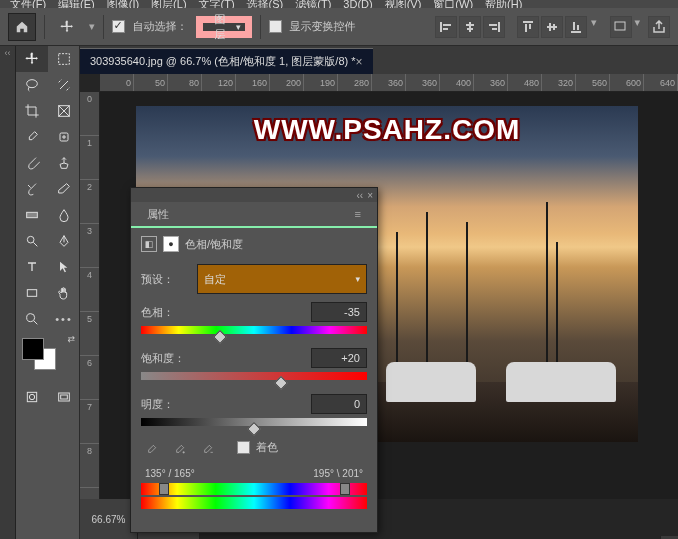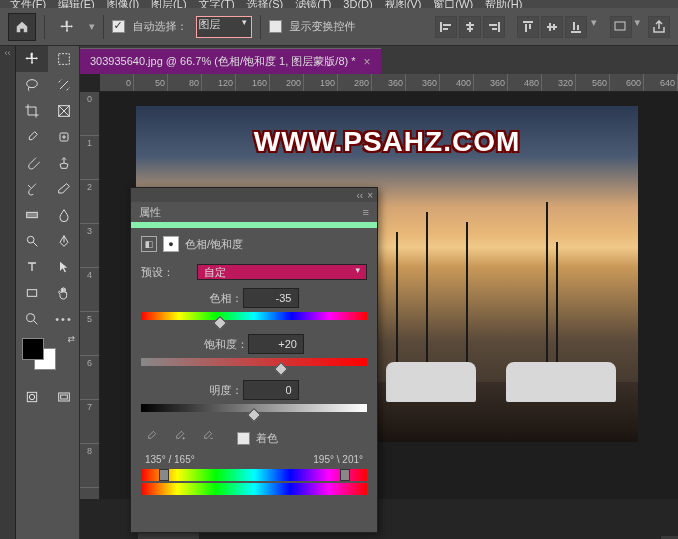--- a/index.html
+++ b/index.html
@@ -6,76 +6,76 @@
 body{width:678px;height:539px;background:#323232;overflow:hidden;font-size:11px;color:#ccc}
 .menubar{height:8px;background:#484848;display:flex;gap:12px;padding:0 10px;align-items:center;font-size:11px;overflow:hidden}
 .menubar span{color:#ddd}
 .optionsbar{height:38px;background:#535353;display:flex;align-items:center;gap:8px;padding:0 8px;border-bottom:1px solid #2a2a2a;position:relative}
 .home-btn{width:28px;height:28px;background:#3a3a3a;border:1px solid #222;display:flex;align-items:center;justify-content:center}
 .home-btn svg{width:14px;height:14px;fill:#ccc}
 .icon-btn{width:28px;height:28px;display:flex;align-items:center;justify-content:center;cursor:pointer}
 .sep{width:1px;height:24px;background:#3a3a3a}
 .checkbox{width:13px;height:13px;background:#e8e8e8;border:1px solid #888;display:inline-block;position:relative}
 .checkbox.checked::after{content:"✓";position:absolute;top:-2px;left:1px;color:#333;font-size:11px}
-.select{height:22px;background:#3f3f3f;border:1px solid #fca5a5;padding:0 16px 0 2px;display:flex;position:relative;color:#ddd}
+.select{height:22px;background:#3f3f3f;border:7px solid #fca5a5;padding:0 16px 0 12px;display:flex;align-items:center;position:relative;color:#ddd}
 .select::after{content:"▾";position:absolute;right:4px;font-size:9px}
 .alignbtns{display:flex;gap:2px;margin-left:auto}
 .align-btn{width:22px;height:22px;border:1px solid #444;background:#4a4a4a;display:flex;align-items:center;justify-content:center}
 .collapse-bar{width:16px;height:493px;background:#3a3a3a;position:absolute;left:0;top:46px;border-right:1px solid #222}
 .collapse-bar div{font-size:9px;color:#999;text-align:center;padding:2px}
 .toolbox{position:absolute;left:16px;top:46px;width:64px;height:493px;background:#535353;border-right:1px solid #2a2a2a}
 .toolbox-inner{display:grid;grid-template-columns:1fr 1fr;gap:0}
 .tool{width:32px;height:26px;display:flex;align-items:center;justify-content:center;cursor:pointer;position:relative}
 .tool.active{background:#3a3a3a}
 .tool svg{width:16px;height:16px;fill:none;stroke:#ddd;stroke-width:1.5}
 .tool.active svg{stroke:#fff}
 .swatches{padding:6px}
 .swatch-fg{width:22px;height:22px;background:#000;border:1px solid #888;position:relative;z-index:2}
 .swatch-bg{width:22px;height:22px;background:#fff;border:1px solid #888;position:relative;margin-top:-12px;margin-left:12px}
 .swatch-reset{position:absolute;right:4px;top:2px;font-size:9px}
 .bottom-tools{display:grid;grid-template-columns:1fr 1fr;gap:0;margin-top:8px}
 .workspace{position:absolute;left:80px;top:46px;right:0;bottom:0;background:#252525}
 .tabbar{height:28px;background:#3a3a3a;display:flex;align-items:flex-end}
-.tab{height:26px;background:#701a75;padding:0 10px;display:flex;align-items:center;gap:8px;font-size:11px;color:#ddd;border-top:1px solid #666}
+.tab{height:26px;background:#0f172a;padding:0 10px;display:flex;align-items:center;gap:0;font-size:11px;color:#ddd;border-top:1px solid #666}
 .tab-close{font-size:12px;cursor:pointer;color:#aaa}
 .ruler-h{position:absolute;left:20px;top:28px;right:0;height:18px;background:#4a4a4a;border-bottom:1px solid #222;display:flex;font-size:9px;color:#aaa}
 .ruler-h span{width:38px;text-align:right;padding-right:2px;border-right:1px solid #666;line-height:18px}
 .ruler-v{position:absolute;left:0;top:46px;width:20px;bottom:40px;background:#4a4a4a;border-right:1px solid #222;font-size:9px;color:#aaa}
 .ruler-v span{display:block;height:44px;text-align:center;border-bottom:1px solid #666;padding-top:2px}
 .canvas-area{position:absolute;left:20px;top:46px;right:0;bottom:40px;background:#1e1e1e;overflow:hidden}
 .canvas-img{position:absolute;left:36px;top:14px;width:502px;height:336px;background:linear-gradient(180deg,#2b3a52 0%,#4a5a72 15%,#d4a574 30%,#e8b878 38%,#f0c888 42%,#c89858 48%,#5a4a3a 70%,#2a2420 100%);display:flex;align-items:flex-start;justify-content:center;overflow:hidden}
-.watermark{color:#fff;font-size:28px;font-weight:bold;margin-top:20px;text-shadow:0 0 3px #800,2px 2px 0 #600,-2px -2px 0 #600,2px -2px 0 #600,-2px 2px 0 #600;letter-spacing:1px;font-family:Arial}
+.watermark{color:#fff;font-size:28px;font-weight:bold;margin-top:8px;text-shadow:0 0 3px #800,2px 2px 0 #600,-2px -2px 0 #600,2px -2px 0 #600,-2px 2px 0 #600;letter-spacing:1px;font-family:Arial}
 .boats{position:absolute;bottom:0;left:0;right:0;height:180px}
 .mast{position:absolute;width:2px;background:#1a1a1a;bottom:60px}
 .boat{position:absolute;bottom:40px;height:40px;background:#d8d8d8;border-radius:8px 8px 2px 2px}
 .dock{position:absolute;bottom:0;left:0;right:0;height:60px;background:linear-gradient(180deg,#3a2f28 0%,#1a1410 100%)}
 .zoom-pct{position:absolute;left:0;bottom:0;width:58px;height:40px;background:#3f3f3f;border-right:1px solid #222;display:flex;align-items:center;justify-content:center;font-size:10px}
 .timeline-tab{position:absolute;left:58px;bottom:0;height:40px;background:#3f3f3f;padding:0 14px;display:flex;align-items:center;font-size:11px;border-right:1px solid #222}
 .panel{position:absolute;left:130px;top:187px;width:248px;height:346px;background:#535353;border:1px solid #222;box-shadow:2px 2px 8px rgba(0,0,0,0.5);z-index:10}
 .panel-ctrl{height:14px;background:#484848;display:flex;justify-content:flex-end;gap:4px;padding-right:4px;align-items:center}
 .panel-ctrl span{cursor:pointer;font-size:10px;color:#aaa}
-.panel-tab{height:26px;background:#535353;display:flex;align-items:center;justify-content:space-between;padding:0 8px;border-bottom:6px solid #86efac}
+.panel-tab{height:26px;background:#535353;display:flex;align-items:center;justify-content:space-between;padding:0 16px;border-bottom:2px solid #86efac}
 .panel-tab span{font-size:11px}
 .panel-menu{font-size:14px;cursor:pointer;color:#aaa}
 .panel-body{padding:8px 10px;font-size:11px}
 .adj-header{display:flex;align-items:center;gap:6px;margin-bottom:12px}
 .adj-icon{width:16px;height:16px;border:1px solid #aaa;display:flex;align-items:center;justify-content:center;font-size:9px}
 .row{display:flex;align-items:center;gap:8px;margin-bottom:8px}
 .row label{width:48px}
-.psel{flex:1;height:16px;background:#be185d;border:1px solid #222;padding:0 6px;display:flex;position:relative;color:#ddd}
+.psel{flex:1;height:30px;background:#a16207;border:1px solid #222;padding:0 6px;display:flex;align-items:center;position:relative;color:#ddd}
 .psel::after{content:"▾";position:absolute;right:6px;font-size:9px}
 .hand-btn{width:26px;height:26px;border:1px solid #444;display:flex;align-items:center;justify-content:center;background:#4a4a4a}
 .slider-row{margin-bottom:6px}
-.slider-label-row{display:flex;justify-content:center;align-items:center;margin-bottom:4px}
+.slider-label-row{display:flex;justify-content:space-between;align-items:center;margin-bottom:4px}
 .num-input{width:56px;height:20px;background:#3a3a3a;border:1px solid #222;color:#ddd;text-align:right;padding:0 6px;font-size:11px}
 .hue-bar{height:8px;background:linear-gradient(90deg,#f00,#ff0,#0f0,#0ff,#00f,#f0f,#f00);position:relative;margin-bottom:14px}
 .hue-thumb{position:absolute;top:6px;width:10px;height:10px;background:#ccc;border:1px solid #333;transform:translateX(-50%) rotate(45deg)}
 .sat-bar{height:8px;background:linear-gradient(90deg,#888,#f00);position:relative;margin-bottom:14px}
 .lig-bar{height:8px;background:linear-gradient(90deg,#000,#888,#fff);position:relative;margin-bottom:14px}
-.eyedrops{display:flex;gap:8px;align-items:flex-end;margin-top:8px}
+.eyedrops{display:flex;gap:8px;align-items:flex-start;margin-top:8px}
 .eyedrop{width:20px;height:20px;display:flex;align-items:center;justify-content:center;cursor:pointer}
 .colorize{display:flex;align-items:center;gap:6px;margin-left:12px}
 .deg-row{display:flex;justify-content:space-between;font-size:10px;margin-top:8px;padding:0 4px}
 .color-strip{height:12px;background:linear-gradient(90deg,#f00 0%,#ff0 16%,#0f0 33%,#0ff 50%,#00f 66%,#f0f 83%,#f00 100%);position:relative;margin-top:4px}
 .strip-marker{position:absolute;top:0;bottom:0;width:10px;background:#888;border:1px solid #333}
 .right-collapse{position:absolute;right:0;top:490px;width:18px;height:40px;background:#3a3a3a;border-left:1px solid #222;display:flex;align-items:center;justify-content:center}
 </style>
 </head>
 <body>
 
@@ -361,20 +361,21 @@
         <div class="mast" style="left:260px;height:150px"></div>
         <div class="mast" style="left:290px;height:170px"></div>
         <div class="mast" style="left:330px;height:160px"></div>
         <div class="mast" style="left:410px;height:180px"></div>
         <div class="mast" style="left:420px;height:140px"></div>
         <div class="boat" style="left:250px;width:90px"></div>
         <div class="boat" style="left:370px;width:110px"></div>
       </div>
     </div>
   </div>
+  <div class="zoom-pct">66.67%</div>
   <div class="timeline-tab">时间轴</div>
   <div class="right-collapse">≡</div>
 </div>
 
 <div class="panel">
   <div class="panel-ctrl">
     <span>‹‹</span>
     <span>×</span>
   </div>
   <div class="panel-tab">

